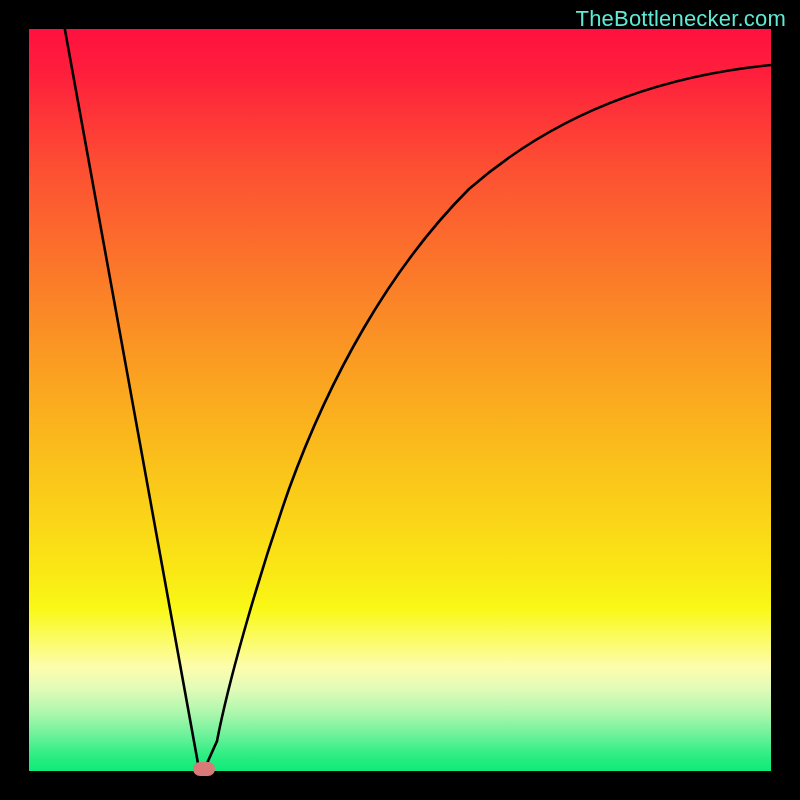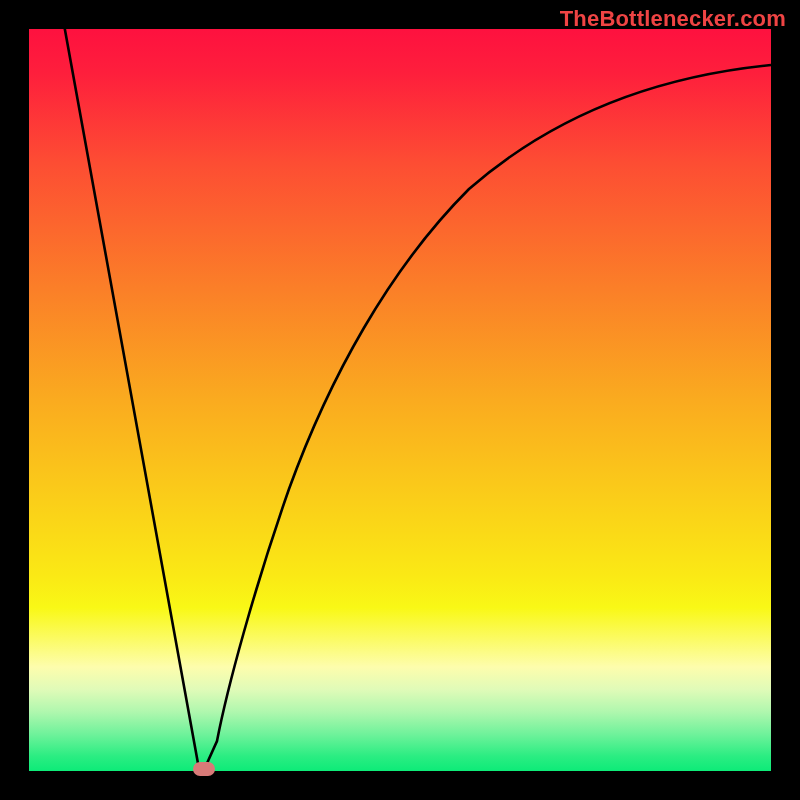--- a/index.html
+++ b/index.html
@@ -14,23 +14,23 @@
   .frame {
     position: relative;
     width: 800px;
     height: 800px;
     background: #000;
   }
   .watermark {
     position: absolute;
     top: 6px;
     right: 14px;
-    color: #ef4444;
+    color: #5eead4;
     font-size: 22px;
-    font-weight: 700;
+    font-weight: 400;
     letter-spacing: 0.2px;
     z-index: 5;
     user-select: none;
   }
   .plot-area {
     position: absolute;
     left: 29px;
     top: 29px;
     width: 742px;
     height: 742px;

